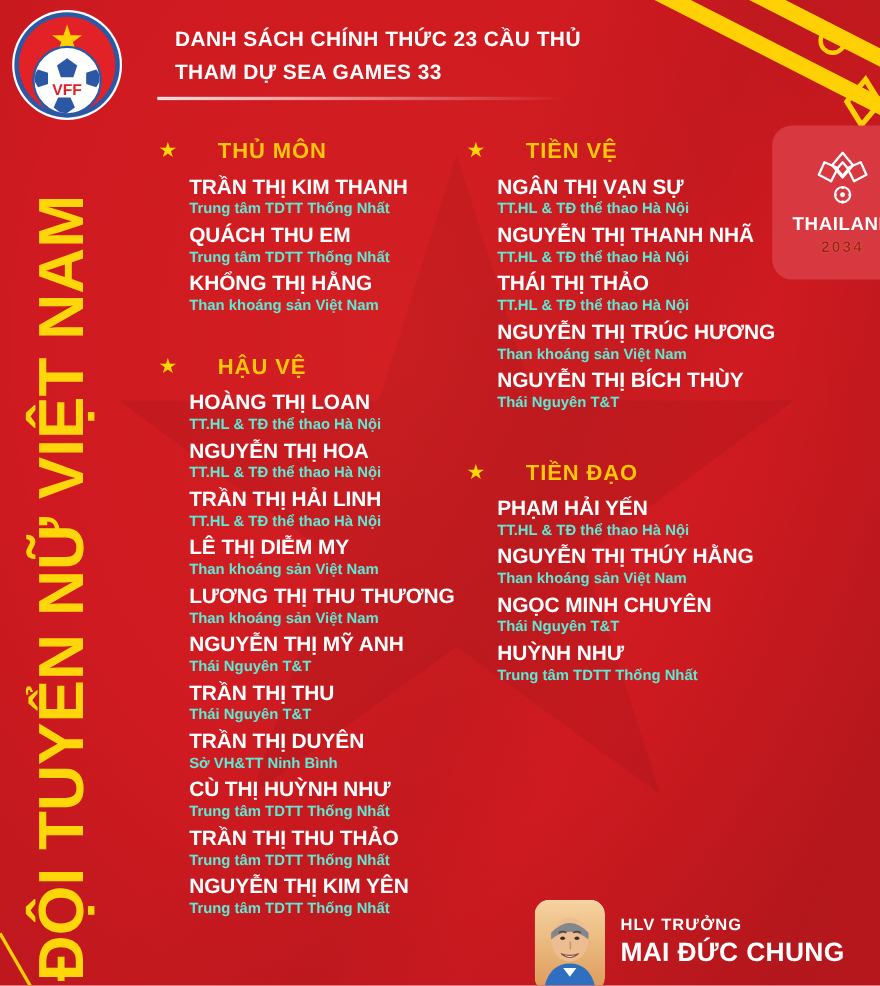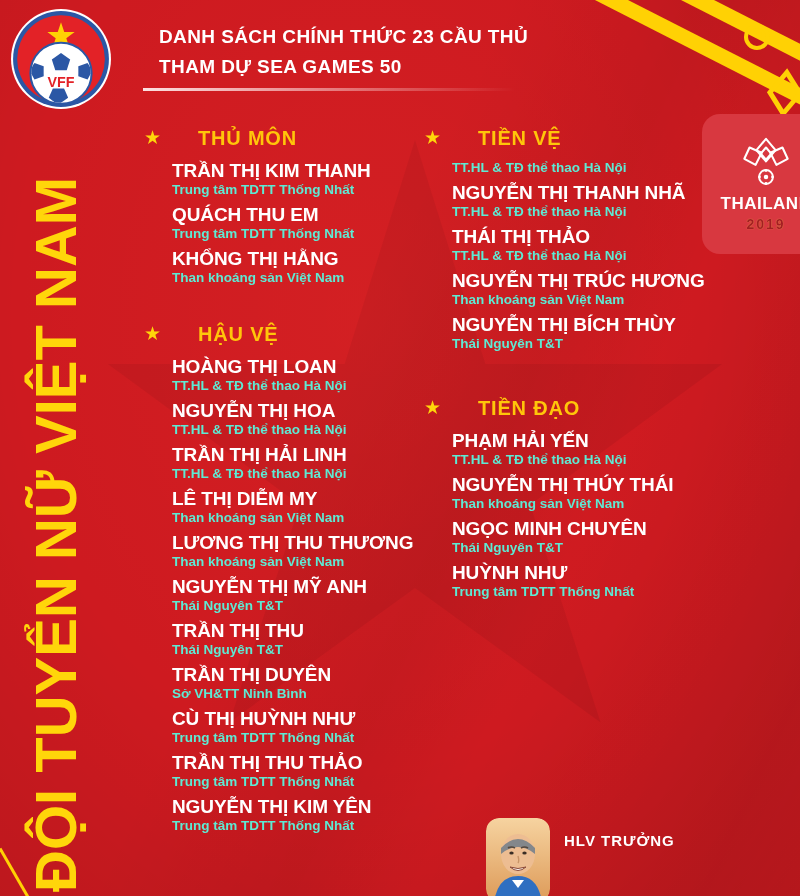--- a/index.html
+++ b/index.html
@@ -98,41 +98,41 @@
       <polygon points="50,44 59,50.5 55.6,61 44.4,61 41,50.5"></polygon>
       <polygon points="24,54 33,57 33,67 24,70 19,61"></polygon>
       <polygon points="76,54 67,57 67,67 76,70 81,61"></polygon>
       <polygon points="38,88 42,79 53,79 57,88 47,95"></polygon>
     </g>
     <text x="50" y="77" text-anchor="middle" font-family="Liberation Sans, sans-serif" font-size="14" font-weight="bold" fill="#e32227">VFF</text>
   </svg>
 
   <div class="header-title">
     <div>DANH SÁCH CHÍNH THỨC 23 CẦU THỦ</div>
-    <div>THAM DỰ SEA GAMES 50</div>
+    <div>THAM DỰ SEA GAMES 33</div>
   </div>
   <div class="header-underline"></div>
 
   <div class="thailand-card">
     <svg class="thailand-emblem" viewBox="0 0 60 64">
       <g fill="none" stroke="#ffffff" stroke-width="2.4" stroke-linejoin="round">
         <path d="M30 3 L41 16 L30 29 L19 16 Z"></path>
         <path d="M30 13 L36 20 L30 27 L24 20 Z"></path>
         <path d="M11 13 L25 19 L18 33 L5 26 Z"></path>
         <path d="M49 13 L35 19 L42 33 L55 26 Z"></path>
       </g>
       <circle cx="30" cy="47" r="8" fill="none" stroke="#ffffff" stroke-width="2.2"></circle>
       <circle cx="30" cy="47" r="2.6" fill="#ffffff"></circle>
       <circle cx="30" cy="39.5" r="1.6" fill="#ffffff"></circle>
       <circle cx="30" cy="54.5" r="1.6" fill="#ffffff"></circle>
       <circle cx="22.5" cy="47" r="1.6" fill="#ffffff"></circle>
       <circle cx="37.5" cy="47" r="1.6" fill="#ffffff"></circle>
     </svg>
     <div class="thailand-name">THAILAND</div>
-    <div class="thailand-year">2019</div>
+    <div class="thailand-year">2034</div>
   </div>
 
   <div class="col col-left">
     <div class="section">
       <div class="section-header">
         <span class="star">★</span>
         <span class="section-title">THỦ MÔN</span>
       </div>
       <div class="player">
         <div class="player-name">TRẦN THỊ KIM THANH</div>
@@ -200,20 +200,21 @@
     </div>
   </div>
 
   <div class="col col-right">
     <div class="section">
       <div class="section-header">
         <span class="star">★</span>
         <span class="section-title">TIỀN VỆ</span>
       </div>
       <div class="player">
+        <div class="player-name">NGÂN THỊ VẠN SỰ</div>
         <div class="player-club">TT.HL &amp; TĐ thể thao Hà Nội</div>
       </div>
       <div class="player">
         <div class="player-name">NGUYỄN THỊ THANH NHÃ</div>
         <div class="player-club">TT.HL &amp; TĐ thể thao Hà Nội</div>
       </div>
       <div class="player">
         <div class="player-name">THÁI THỊ THẢO</div>
         <div class="player-club">TT.HL &amp; TĐ thể thao Hà Nội</div>
       </div>
@@ -230,21 +231,21 @@
     <div class="section">
       <div class="section-header">
         <span class="star">★</span>
         <span class="section-title">TIỀN ĐẠO</span>
       </div>
       <div class="player">
         <div class="player-name">PHẠM HẢI YẾN</div>
         <div class="player-club">TT.HL &amp; TĐ thể thao Hà Nội</div>
       </div>
       <div class="player">
-        <div class="player-name">NGUYỄN THỊ THÚY THÁI</div>
+        <div class="player-name">NGUYỄN THỊ THÚY HẰNG</div>
         <div class="player-club">Than khoáng sản Việt Nam</div>
       </div>
       <div class="player">
         <div class="player-name">NGỌC MINH CHUYÊN</div>
         <div class="player-club">Thái Nguyên T&amp;T</div>
       </div>
       <div class="player">
         <div class="player-name">HUỲNH NHƯ</div>
         <div class="player-club">Trung tâm TDTT Thống Nhất</div>
       </div>
@@ -268,16 +269,17 @@
         <ellipse cx="25.5" cy="35" rx="2.2" ry="1.6" fill="#3a2d25"></ellipse>
         <ellipse cx="38.5" cy="35" rx="2.2" ry="1.6" fill="#3a2d25"></ellipse>
         <path d="M22 30 Q25.5 28 29 30" stroke="#55493f" stroke-width="1.6" fill="none"></path>
         <path d="M35 30 Q38.5 28 42 30" stroke="#55493f" stroke-width="1.6" fill="none"></path>
         <path d="M32 38 Q33.5 43 32 45" stroke="#c89468" stroke-width="1.4" fill="none"></path>
         <path d="M24 49 Q32 56 40 49 Q32 52 24 49 Z" fill="#ffffff" stroke="#8a4a3a" stroke-width="1"></path>
       </svg>
     </div>
     <div class="coach-text">
       <div class="coach-role">HLV TRƯỞNG</div>
+      <div class="coach-name">MAI ĐỨC CHUNG</div>
     </div>
   </div>
 
 </div>
 
 </body></html>

